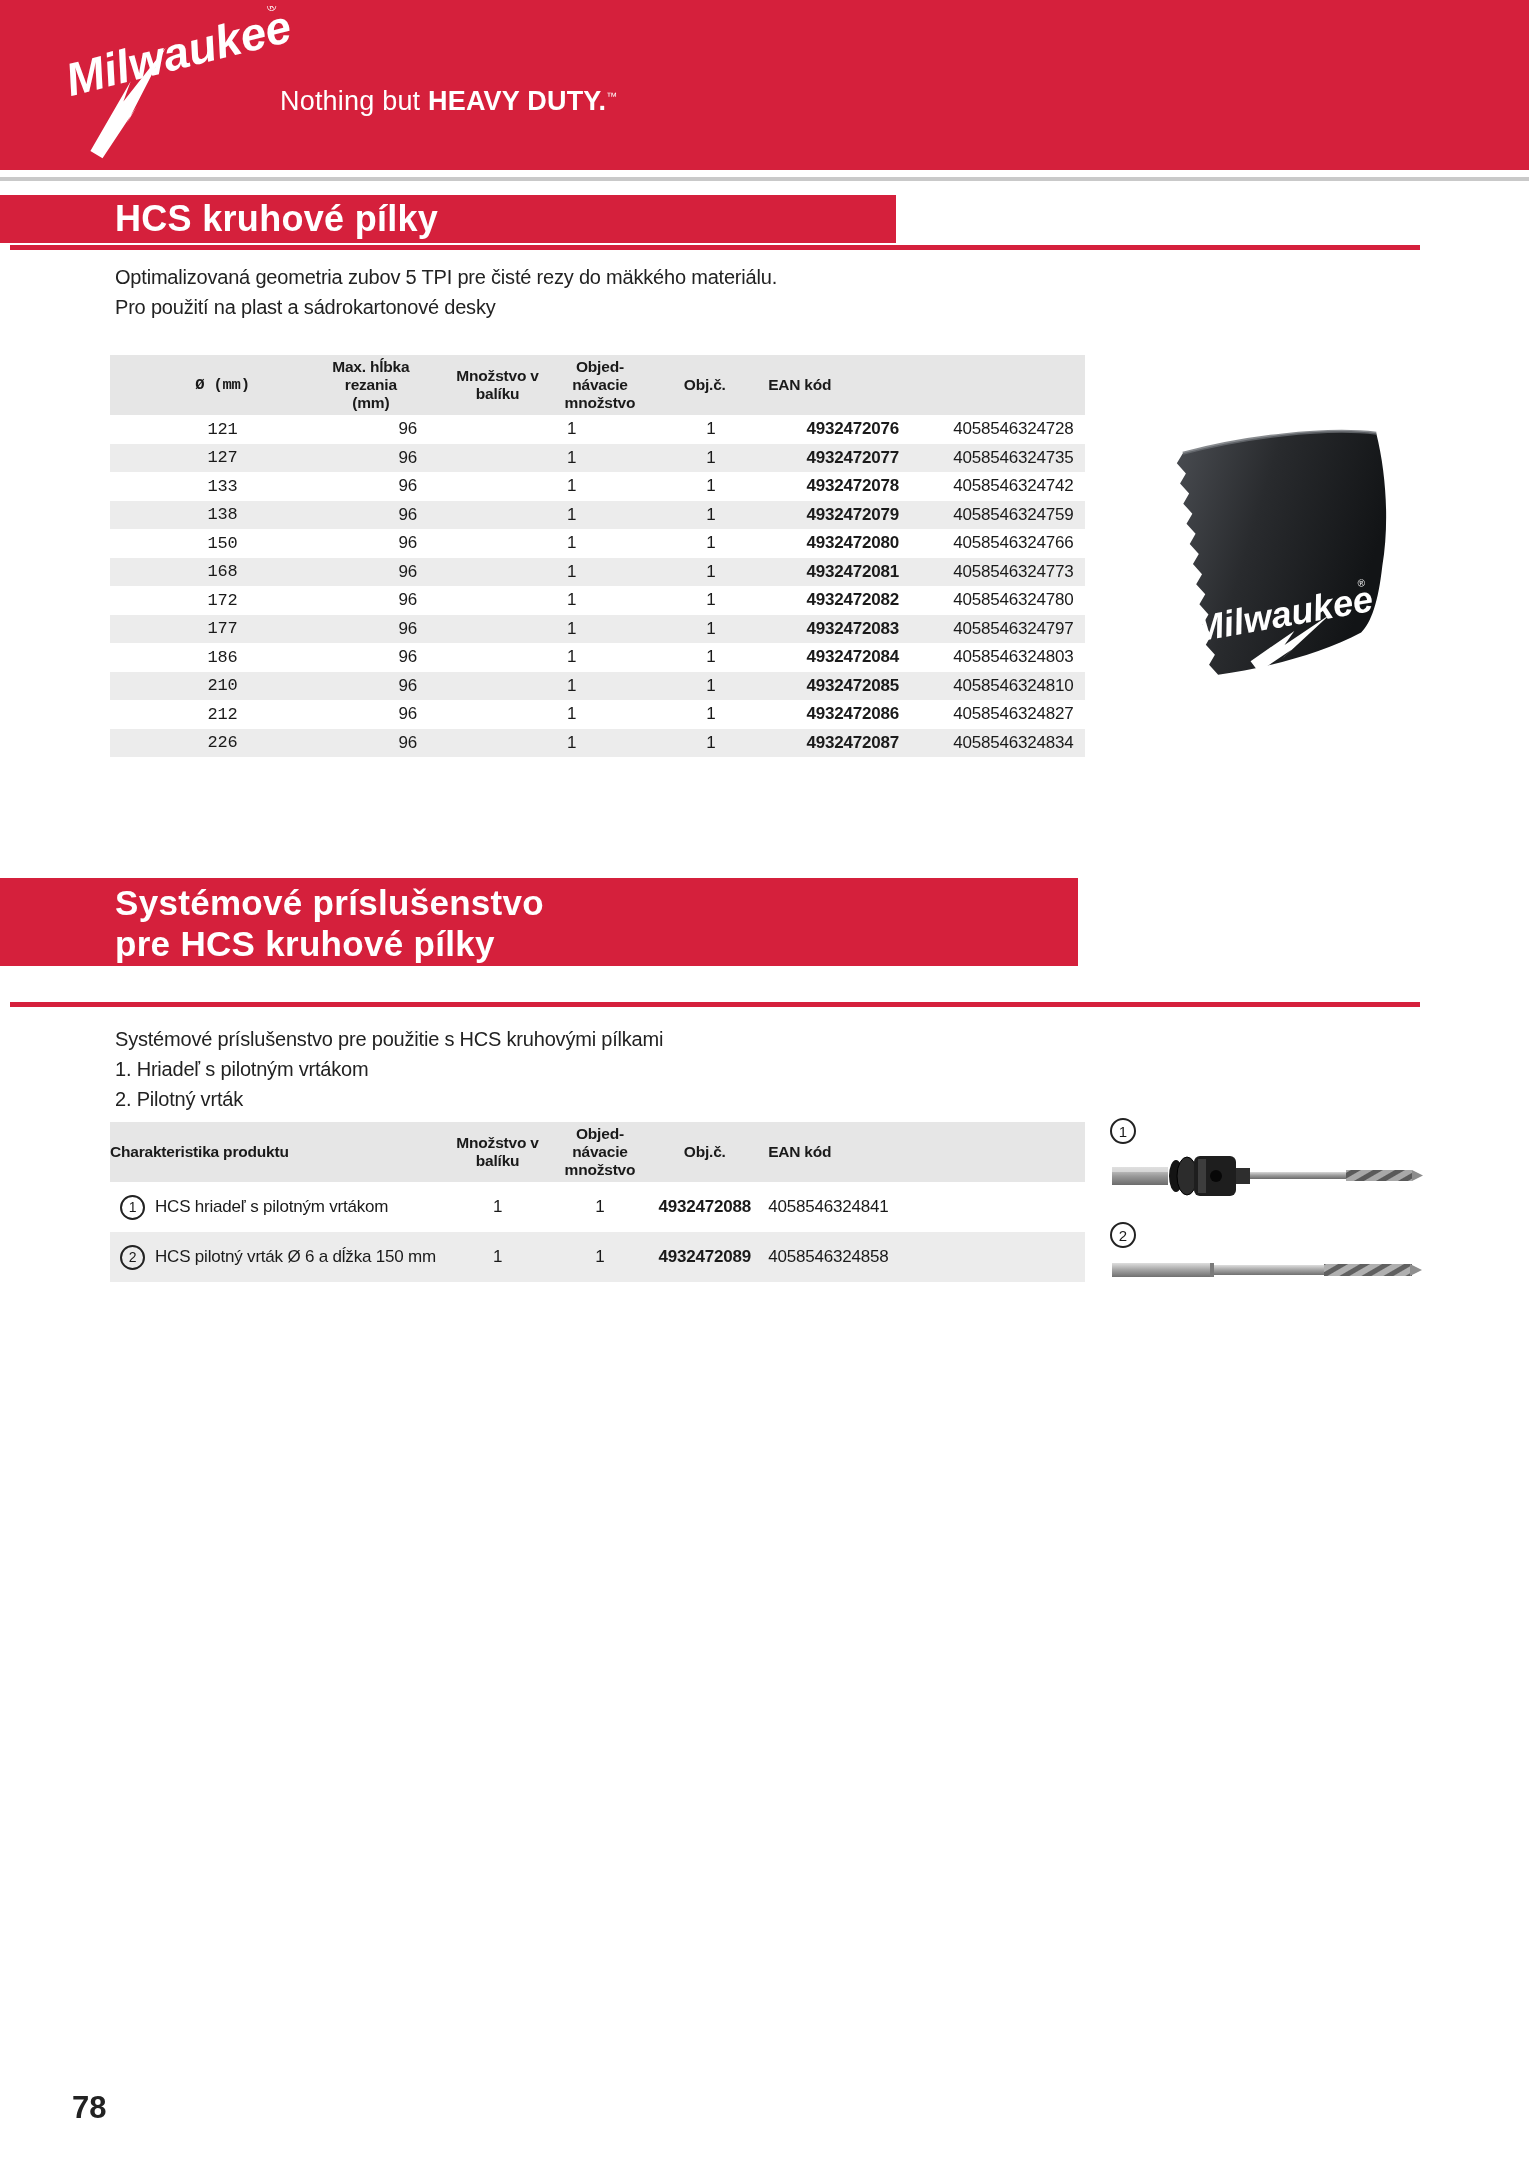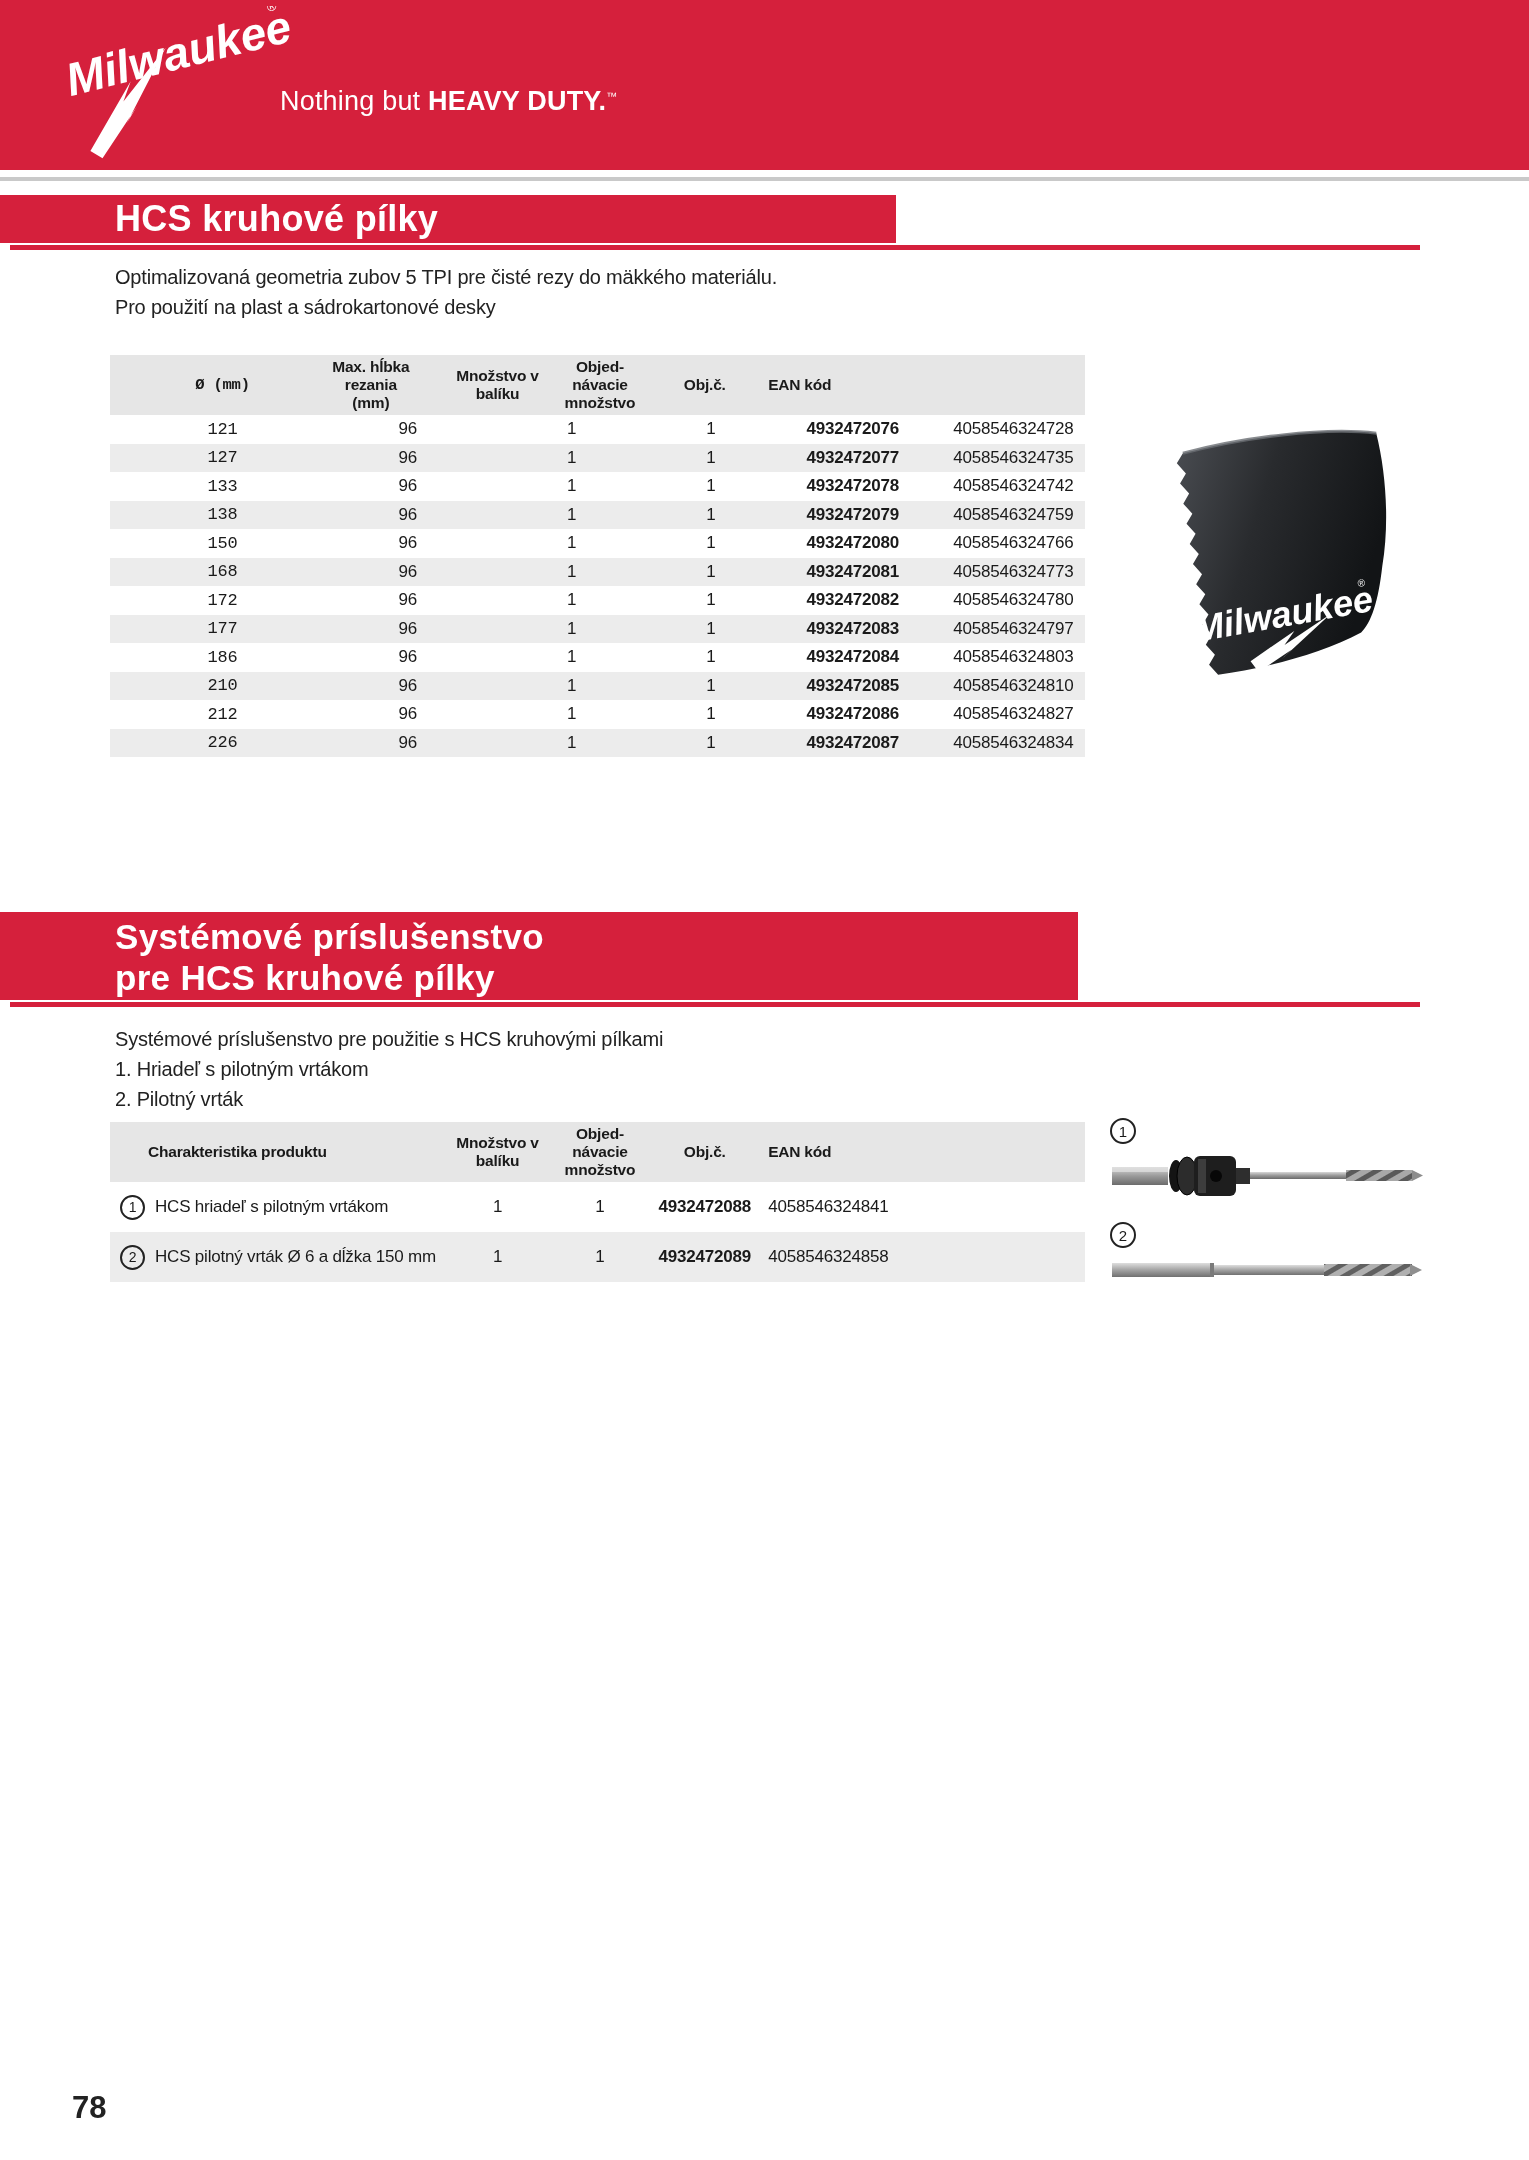--- a/index.html
+++ b/index.html
@@ -11,21 +11,21 @@
   .brand-band{left:0;top:0;width:1529px;height:170px;background:#d5203c;}
   .gray-rule{left:0;top:177px;width:1529px;height:4px;background:#c9c9c9;}
   .logo-wrap{left:60px;top:6px;width:260px;height:160px;}
   .tagline{left:280px;top:86px;font-size:27px;color:#fff;letter-spacing:.2px;white-space:nowrap;}
   .tagline b{font-weight:bold;}
   .tagline sup{font-size:11px;vertical-align:super;}
 
   
   .banner{left:0;background:#d5203c;color:#fff;font-weight:bold;}
   .banner1{top:195px;width:896px;height:48px;font-size:36px;line-height:48px;padding-left:115px;box-sizing:border-box;letter-spacing:.3px;}
-  .banner2{top:912px;width:1078px;height:88px;font-size:35px;line-height:41px;padding:4px 0 0 115px;box-sizing:border-box;letter-spacing:.3px;}
+  .banner2{top:878px;width:1078px;height:88px;font-size:35px;line-height:41px;padding:4px 0 0 115px;box-sizing:border-box;letter-spacing:.3px;}
   .red-rule{left:10px;width:1410px;height:5px;background:#d5203c;}
   .rule1{top:245px;}
   .rule2{top:1002px;}
 
   .intro{left:115px;font-size:20px;line-height:30px;color:#222;letter-spacing:-.2px;}
   .intro1{top:262px;}
   .intro2{top:1024px;}
   .intro div{white-space:nowrap;}
 
   
@@ -41,21 +41,21 @@
   .th.left{text-align:left;}
   .trow{display:grid;align-items:center;}
   .tbl1 .trow{height:28.5px;gap:37px;}
   .tbl2 .trow{height:50px;}
   .tbl1 .tbody .trow:nth-child(even){background:#ececec;}
   .tbl2 .tbody .trow:nth-child(even){background:#ececec;}
   .tc{text-align:center;}
   .tc.left{text-align:left;}
   .sku{font-weight:bold;}
   .pad1{padding-left:30px;font-family:Liberation Mono, monospace;}           
-  .hpad{padding-left:38px;box-sizing:border-box;}
+  .hpad{box-sizing:border-box;}
   .prodcell{display:flex;align-items:center;gap:10px;padding-left:10px;box-sizing:border-box;}
   .circ{flex:0 0 auto;width:21px;height:21px;border:2px solid #222;border-radius:50%;
         display:flex;align-items:center;justify-content:center;font-size:14px;line-height:1;}
 
   
   .callout{width:22px;height:22px;border:2px solid #222;border-radius:50%;
            display:flex;align-items:center;justify-content:center;font-size:15px;background:#fff;}
   .co1{left:1110px;top:1118px;}
   .co2{left:1110px;top:1222px;}
 

